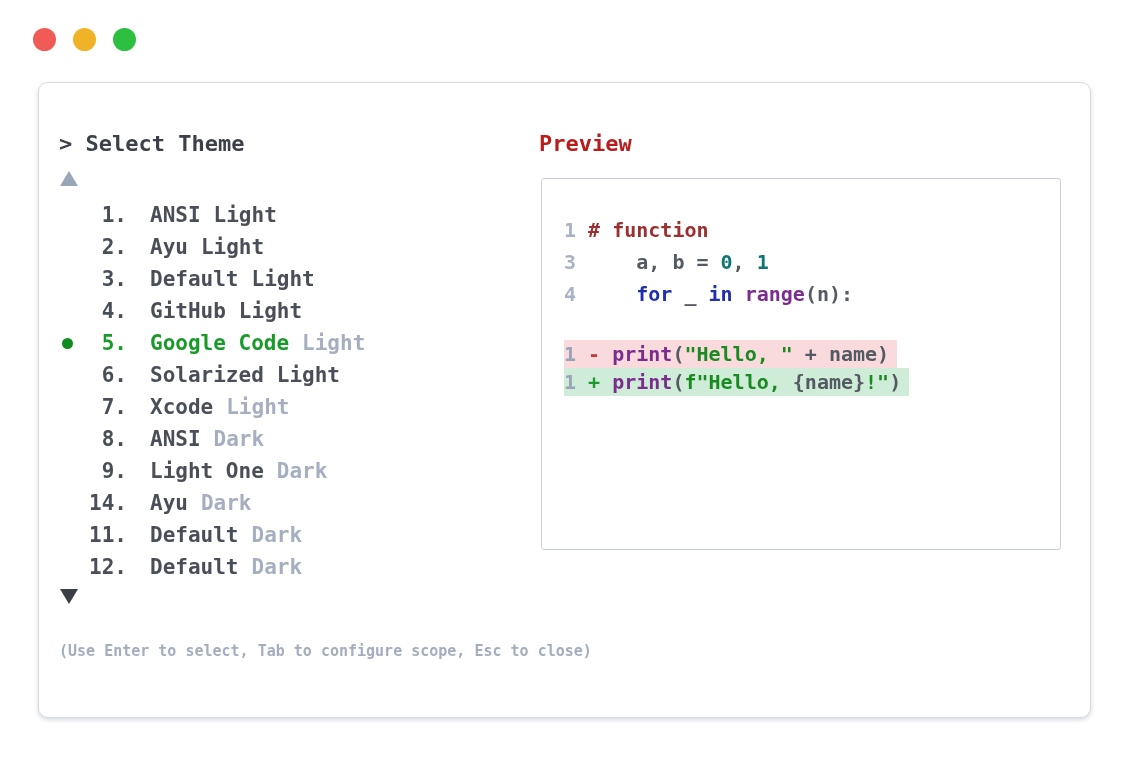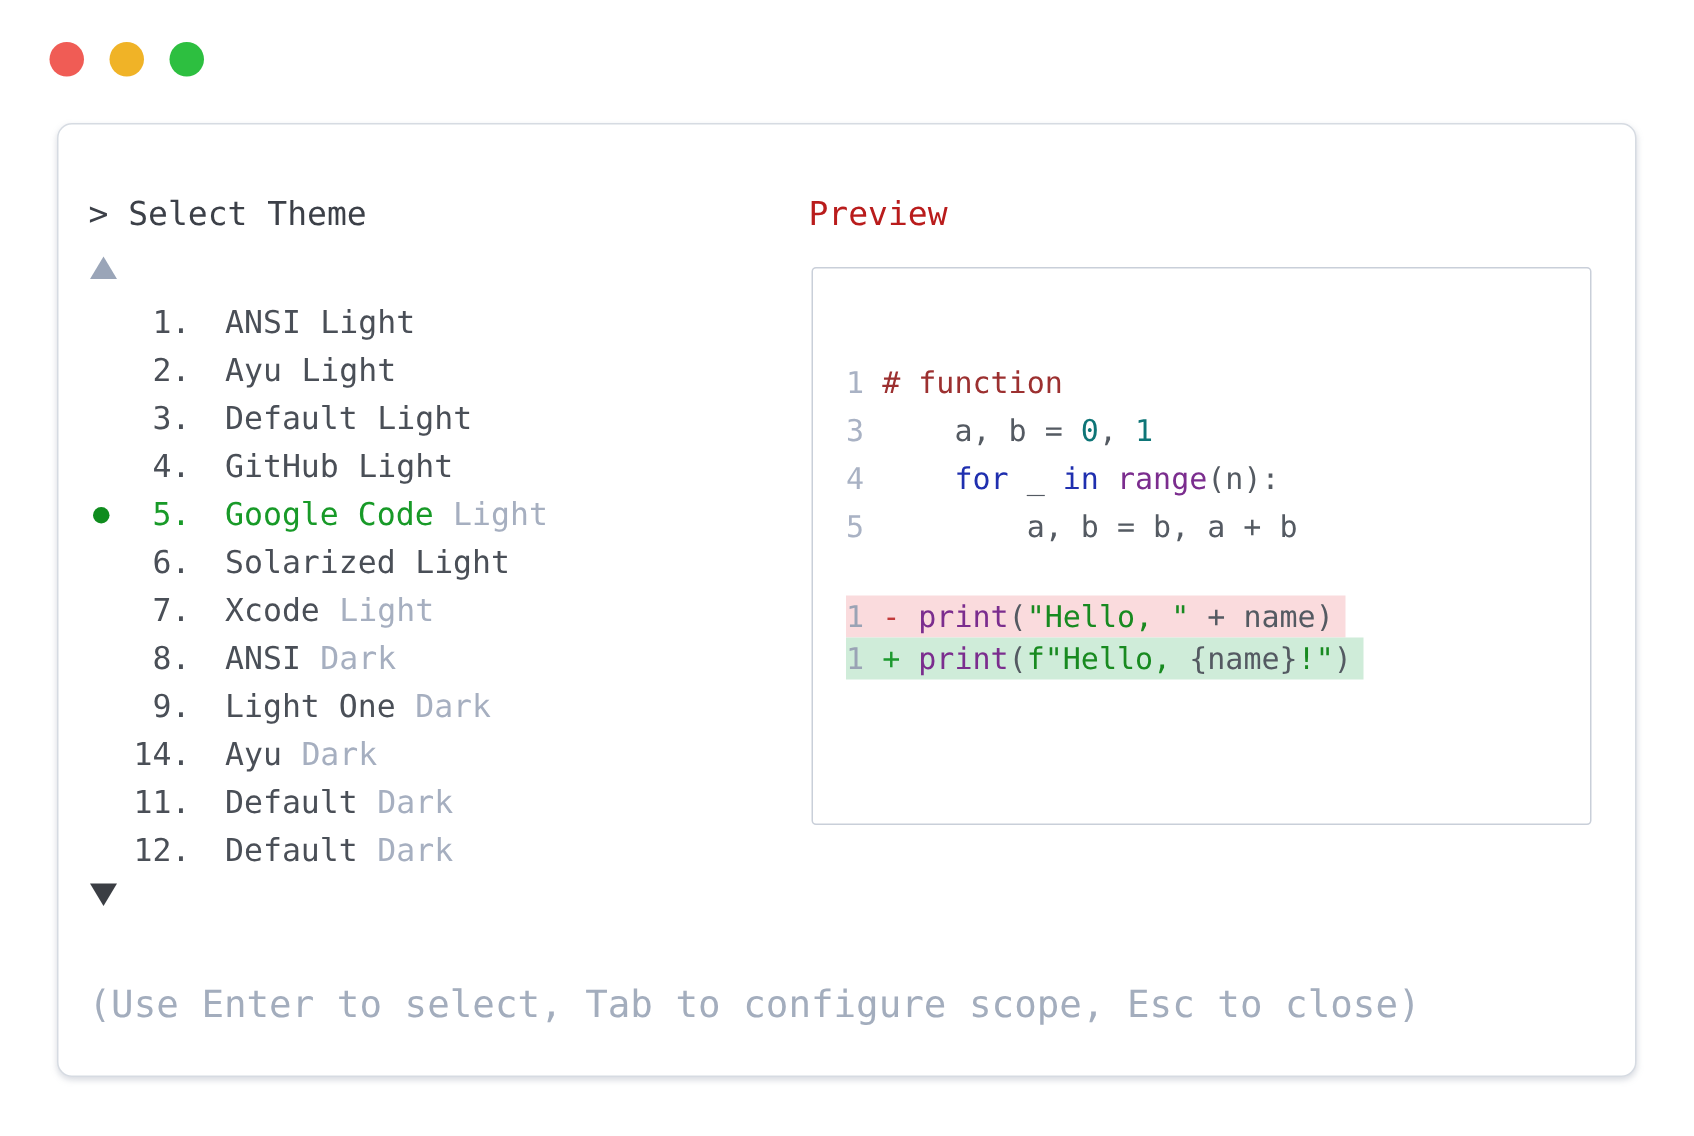--- a/index.html
+++ b/index.html
@@ -16,21 +16,21 @@
     --minus:#c23b3b;
     --plus:#1d9a2f;
     --del-bg:#fadbdd;
     --add-bg:#cfecd9;
     --panel-border:#d6dbe2;
     --preview-border:#c9cfd9;
   }
   *{margin:0;padding:0;box-sizing:border-box;}
   html,body{width:1129px;height:757px;background:#ffffff;overflow:hidden;
     font-family:"DejaVu Sans Mono","Liberation Mono",monospace;}
-  .stage{position:relative;width:1129px;height:757px;background:#fff;}
+  .stage{position:relative;width:1129px;height:757px;background:#fff;font-weight:bold;}
 
   
   .traffic{position:absolute;left:33px;top:28px;display:flex;gap:17px;}
   .dot{width:23px;height:23px;border-radius:50%;}
 
   
   .panel{position:absolute;left:38px;top:82px;width:1053px;height:636px;
     background:#fff;border:1.5px solid var(--panel-border);border-radius:10px;
     box-shadow:0 2px 4px rgba(140,150,165,.35);}
 
@@ -50,36 +50,36 @@
   .row.selected .bullet i{display:block;}
   .row .num{width:44px;text-align:right;}
   .row .name{margin-left:23px;}
   .row.selected .num,.row.selected .name{color:var(--accent-green);}
   .row .variant{margin-left:13px;}
   .row .variant.muted{color:var(--muted);}
 
   
   .preview-box{position:absolute;left:502px;top:95px;width:520px;height:372px;
     background:#fff;border:1.5px solid var(--preview-border);border-radius:3px;
-    padding:60px 12px 12px 22px;overflow:hidden;}
+    padding:35px 12px 12px 22px;overflow:hidden;}
   .codeline{font-size:20px;line-height:32px;white-space:pre;color:#545a62;}
   .codeline .ln{color:#a9b2c4;}
   .tok-kw{color:var(--kw);}
   .tok-fn{color:var(--fn);}
   .tok-comment{color:var(--comment);}
   .tok-num{color:var(--numlit);}
   .tok-str{color:var(--str);}
   .tok-minus{color:var(--minus);}
   .tok-plus{color:var(--plus);}
   .diff-gap{height:30px;}
   .diffline{font-size:20px;line-height:28px;white-space:pre;color:#545a62;}
   .diffline .wrap{display:inline-block;padding-right:8px;}
   .diffline .ln{color:#9aa3b5;}
 
-  .help{position:absolute;left:20px;top:572px;font-size:25px;color:#a3adbd;white-space:pre;}
+  .help{position:absolute;left:20px;top:559px;font-size:15px;color:#a3adbd;white-space:pre;}
 </style>
 </head>
 <body>
 
 <div class="stage">
 
   <div class="traffic">
     <div class="dot" style="background: rgb(240, 92, 85);"></div>
     <div class="dot" style="background: rgb(240, 179, 39);"></div>
     <div class="dot" style="background: rgb(45, 191, 64);"></div>
@@ -106,21 +106,20 @@
         <div class="row"><span class="bullet"></span><span class="num">11.</span><span class="name">Default</span><span class="variant muted">Dark</span></div>
         <div class="row"><span class="bullet"></span><span class="num">12.</span><span class="name">Default</span><span class="variant muted">Dark</span></div>
       </div>
 
     <div class="tri tri-down"></div>
 
     <div class="preview-box" id="preview-box">
         <div class="codeline"><span class="ln">1 </span><span class="tok-comment"># function</span></div>
         <div class="codeline"><span class="ln">3 </span><span>    a, b = </span><span class="tok-num">0</span><span>, </span><span class="tok-num">1</span></div>
         <div class="codeline"><span class="ln">4 </span><span>    </span><span class="tok-kw">for</span><span> _ </span><span class="tok-kw">in</span><span> </span><span class="tok-fn">range</span><span>(n):</span></div>
-        <div class="codeline"><span class="ln">5 </span><span>        a, b = b, a + b</span></div>
         <div class="diff-gap"></div>
         <div class="diffline"><span class="wrap" style="background: rgb(250, 219, 221);"><span class="ln">1 </span><span class="tok-minus">- </span><span class="tok-fn">print</span><span>(</span><span class="tok-str">"Hello, "</span><span> + name)</span></span></div>
         <div class="diffline"><span class="wrap" style="background: rgb(207, 236, 217);"><span class="ln">1 </span><span class="tok-plus">+ </span><span class="tok-fn">print</span><span>(</span><span class="tok-str">f"Hello, </span><span>{name}</span><span class="tok-str">!"</span><span>)</span></span></div>
       </div>
 
     <div class="help">(Use Enter to select, Tab to configure scope, Esc to close)</div>
   </div>
 </div>
 
 </body></html>

